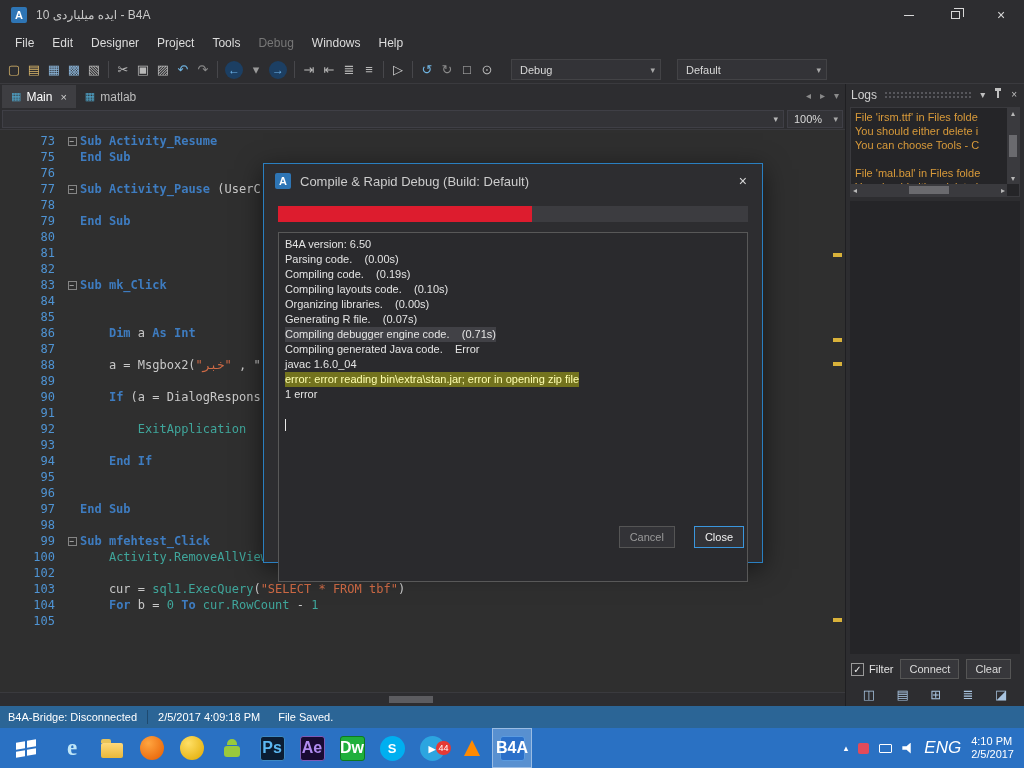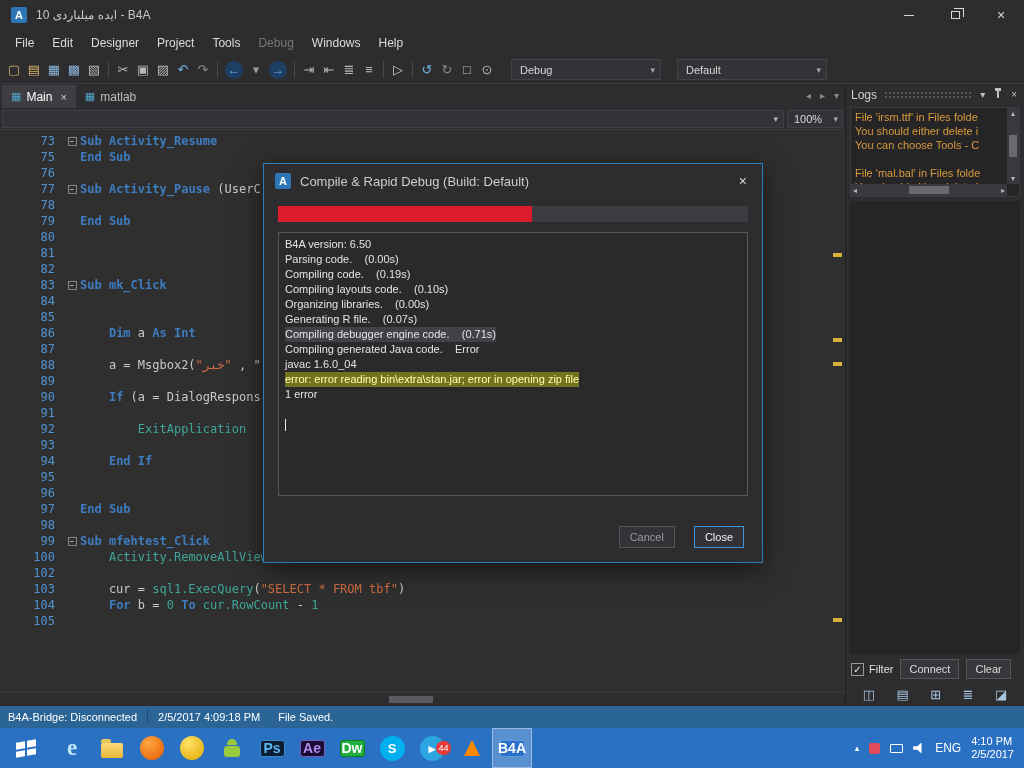--- a/index.html
+++ b/index.html
@@ -120,45 +120,45 @@
   .win-flag i { background:#fff; display:block; }
   .tk-items { display:flex; }
   .tk-item { width:40px; display:flex; align-items:center; justify-content:center; position:relative; }
   .tk-item.active { background:rgba(255,255,255,.22); box-shadow:inset 0 0 0 1px rgba(255,255,255,.4); }
   .ie-e { font-size:23px; color:#bfe6f7; font-weight:bold; font-family:"Liberation Serif",serif; }
   .folder-icon { width:22px; height:15px; background:linear-gradient(#ffd97a,#e8b83a); border-radius:2px; position:relative; margin-top:4px; }
   .folder-icon::before { content:""; position:absolute; top:-4px; left:0; width:10px; height:4px; background:#e8c35a; border-radius:2px 2px 0 0; }
   .circle-icon { width:24px; height:24px; border-radius:50%; display:block; }
   .android-icon { width:16px; height:11px; background:#9ac93c; border-radius:3px; position:relative; margin-top:7px; display:block; }
   .android-icon::before { content:""; position:absolute; top:-7px; left:3px; width:10px; height:6px; background:#9ac93c; border-radius:5px 5px 0 0; }
-  .app-tile { width:25px; height:17px; display:flex; align-items:center; justify-content:center; font-size:14px; font-weight:bold; border-radius:3px; }
+  .app-tile { width:25px; height:25px; display:flex; align-items:center; justify-content:center; font-size:16px; font-weight:bold; border-radius:3px; }
   .circle-letter { width:25px; height:25px; border-radius:50%; display:flex; align-items:center; justify-content:center; font-size:13px; font-weight:bold; }
   .badge { position:absolute; right:1px; bottom:13px; min-width:15px; height:14px; border-radius:7px; background:#e53935;
            color:#fff; font-size:9px; display:flex; align-items:center; justify-content:center; padding:0 2px; }
   .vlc-cone { width:0; height:0; border-left:8px solid transparent; border-right:8px solid transparent;
               border-bottom:16px solid #ff8a00; display:block; }
   .tray { margin-left:auto; display:flex; align-items:center; gap:10px; padding:0 10px; color:#fff; }
   .tray-expand { font-size:9px; color:#fff; }
   .tray-red { width:11px; height:11px; background:#e24b5a; border-radius:2px; display:block; }
   .network-icon { width:13px; height:9px; border:1px solid #fff; border-radius:1px; display:block; }
   .volume-icon { width:12px; height:11px; background:#fff; clip-path:polygon(0 33%,35% 33%,70% 0,70% 100%,35% 67%,0 67%); display:block; }
-  .tray-lang { font-size:12px; }
+  .tray-lang { font-size:17px;font-style:italic; }
   .tray-clock { font-size:11px; line-height:13px; }
 
   
   .dialog { position:absolute; left:263px; top:163px; width:500px; height:400px; background:#2d2d30;
             border:1px solid #2a7fc0; box-shadow:0 6px 24px rgba(0,0,0,.55); z-index:40; }
   .dlg-title { height:34px; display:flex; align-items:center; padding:0 11px; gap:9px; color:#cccccc; font-size:13px; }
   .dlg-badge { width:16px; height:16px; background:#2e75b5; color:#fff; font-size:11px; font-weight:bold;
                display:flex; align-items:center; justify-content:center; border-radius:2px; }
   .dlg-title-text { flex:1; }
   .dlg-close { font-size:14px; color:#d8d8d8; padding:0 4px; }
   .dlg-progress { margin:8px 14px 0; height:16px; background:#3c3c40; }
   .dlg-progress-fill { height:100%; background:#dd1c2e; }
-  .dlg-log { margin:10px 14px 0; height:264px; background:#2a2a2d; border:1px solid #585858; padding:4px 6px;
+  .dlg-log { margin:10px 14px 0; height:350px; background:#2a2a2d; border:1px solid #585858; padding:4px 6px;
              font-size:11px; line-height:15px; color:#e4e4e4; overflow:hidden; white-space:pre; }
   .log-line { height:15px; width:max-content; min-width:2px; }
   .log-line.selected { background:#414146; }
   .log-line.error { background:#73731e; color:#ffffb0; }
   .caret { display:inline-block; width:1px; height:12px; background:#e8e8e8; vertical-align:middle; }
   .dlg-buttons { position:absolute; right:18px; bottom:14px; display:flex; gap:19px; }
   .btn { height:22px; font-size:11px; font-family:inherit; background:#333337; border:1px solid #555; color:#c8c8c8; padding:0 10px; }
   .btn-cancel { color:#9a9a9a; }
   .btn-close { border:1px solid #3a96dd; color:#f0f0f0; }
 </style>

